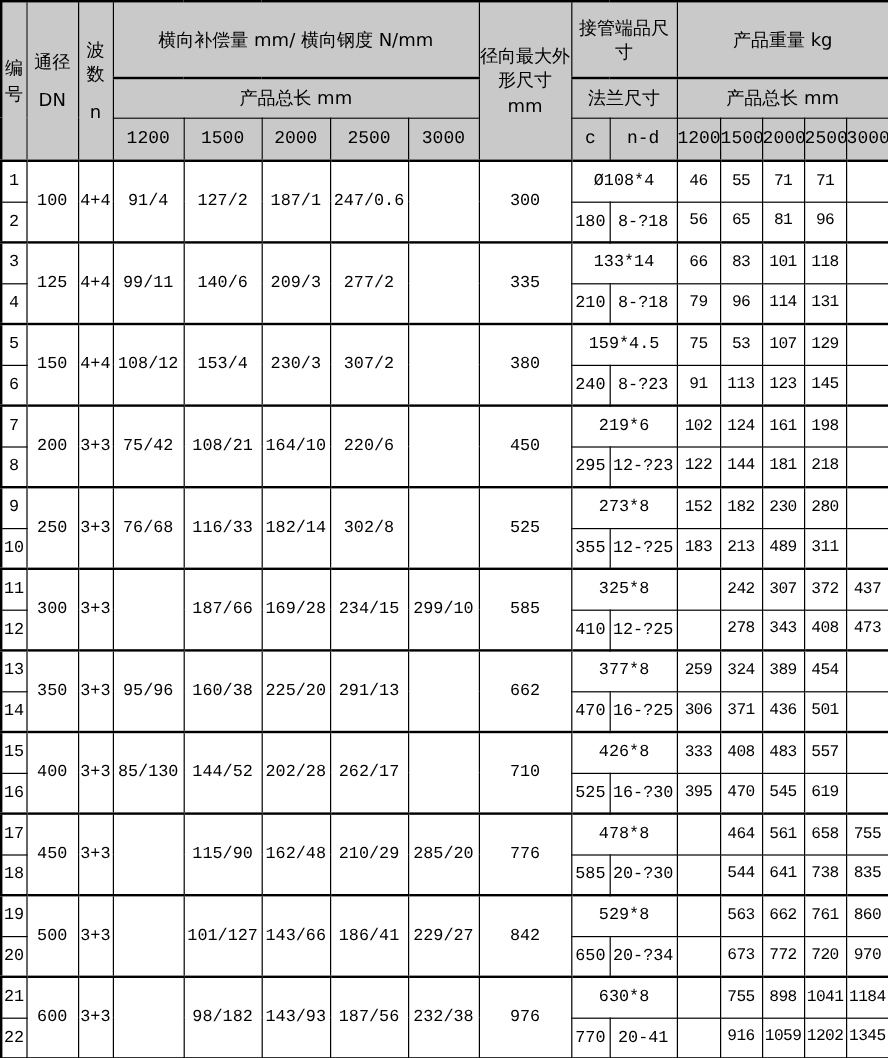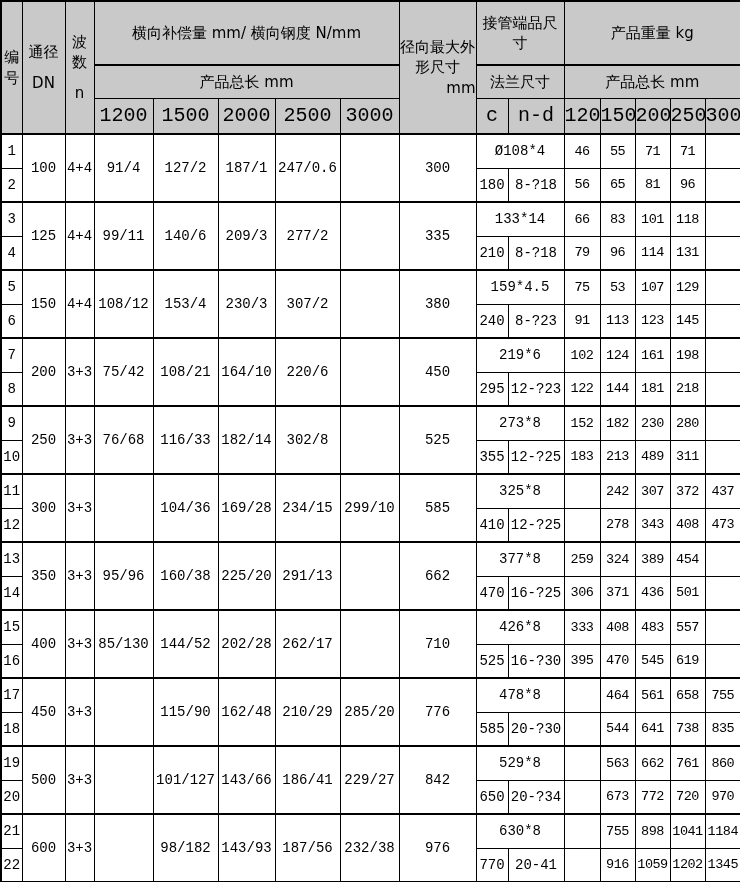--- a/index.html
+++ b/index.html
@@ -21,33 +21,33 @@
     background: #c9c9c9;
     font-weight: normal;
     font-size: 15px;
     line-height: 1.35;
     font-family: "DejaVu Sans", sans-serif;
   }
   thead tr.h1 { height: 64px; }
   thead tr.h2 { height: 33px; }
   thead tr.h3 { height: 36px; }
   thead tr.h1 th.hsplit { border-bottom: 2px solid #000; }
-  thead th.num { font-family: "Liberation Mono", monospace; font-size: 20px; }
+  thead th.num { font-family: "Liberation Mono", monospace; font-size: 15px; }
   tbody tr { height: 34px; }
   tbody td {
     background: #ffffff;
     font-family: "Liberation Mono", monospace;
     font-size: 14px;
     white-space: nowrap;
   }
   tbody tr.group-start td { border-top: 2px solid #000; }
   tbody tr:first-child td { border-top: 2px solid #000; }
   td.wcol { font-size: 13.5px; letter-spacing: -0.5px; }
   .stack-gap { margin-top: 10px; display: block; }
-  .radial-unit { margin-top: 0; display: block; text-align: right; }
+  .radial-unit { margin-top: 0; display: block; }
 </style>
 </head>
 <body>
 
 <table>
   <colgroup>
     <col style="width:21px">
       <col style="width:43px">
       <col style="width:29px">
     <col style="width:59px">
@@ -237,21 +237,21 @@
         <td class="wcol">213</td>
         <td class="wcol">489</td>
         <td class="wcol">311</td>
         <td class="wcol"></td>
       </tr>
       <tr class="group-start">
         <td>11</td>
         <td rowspan="2">300</td>
         <td rowspan="2">3+3</td>
         <td rowspan="2"></td>
-        <td rowspan="2">104/36</td>
+        <td rowspan="2">187/66</td>
         <td rowspan="2">169/28</td>
         <td rowspan="2">234/15</td>
         <td rowspan="2">299/10</td>
         <td rowspan="2">585</td>
         <td colspan="2">325*8</td>
         <td class="wcol"></td>
         <td class="wcol">242</td>
         <td class="wcol">307</td>
         <td class="wcol">372</td>
         <td class="wcol">437</td>

